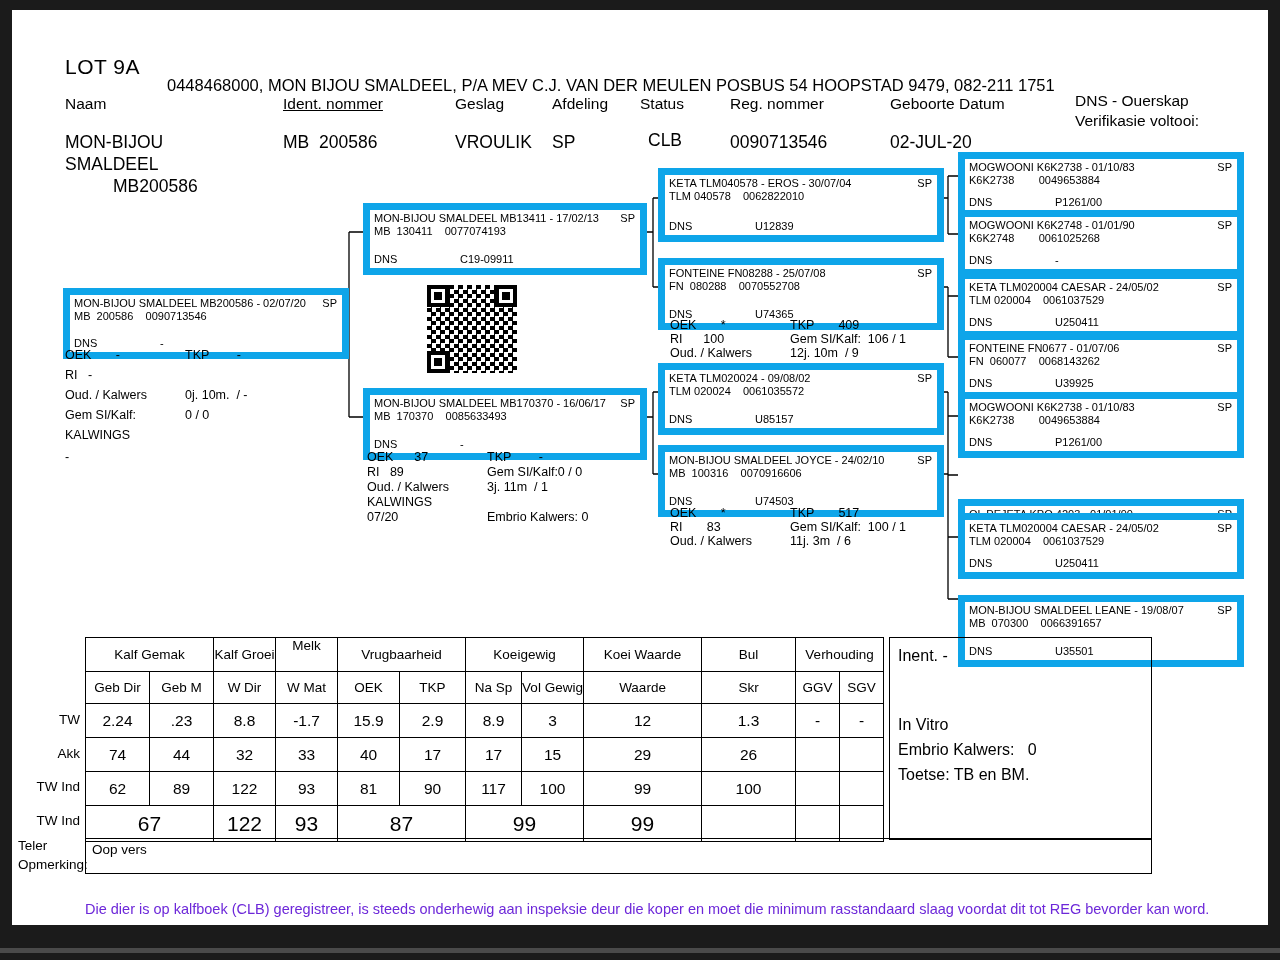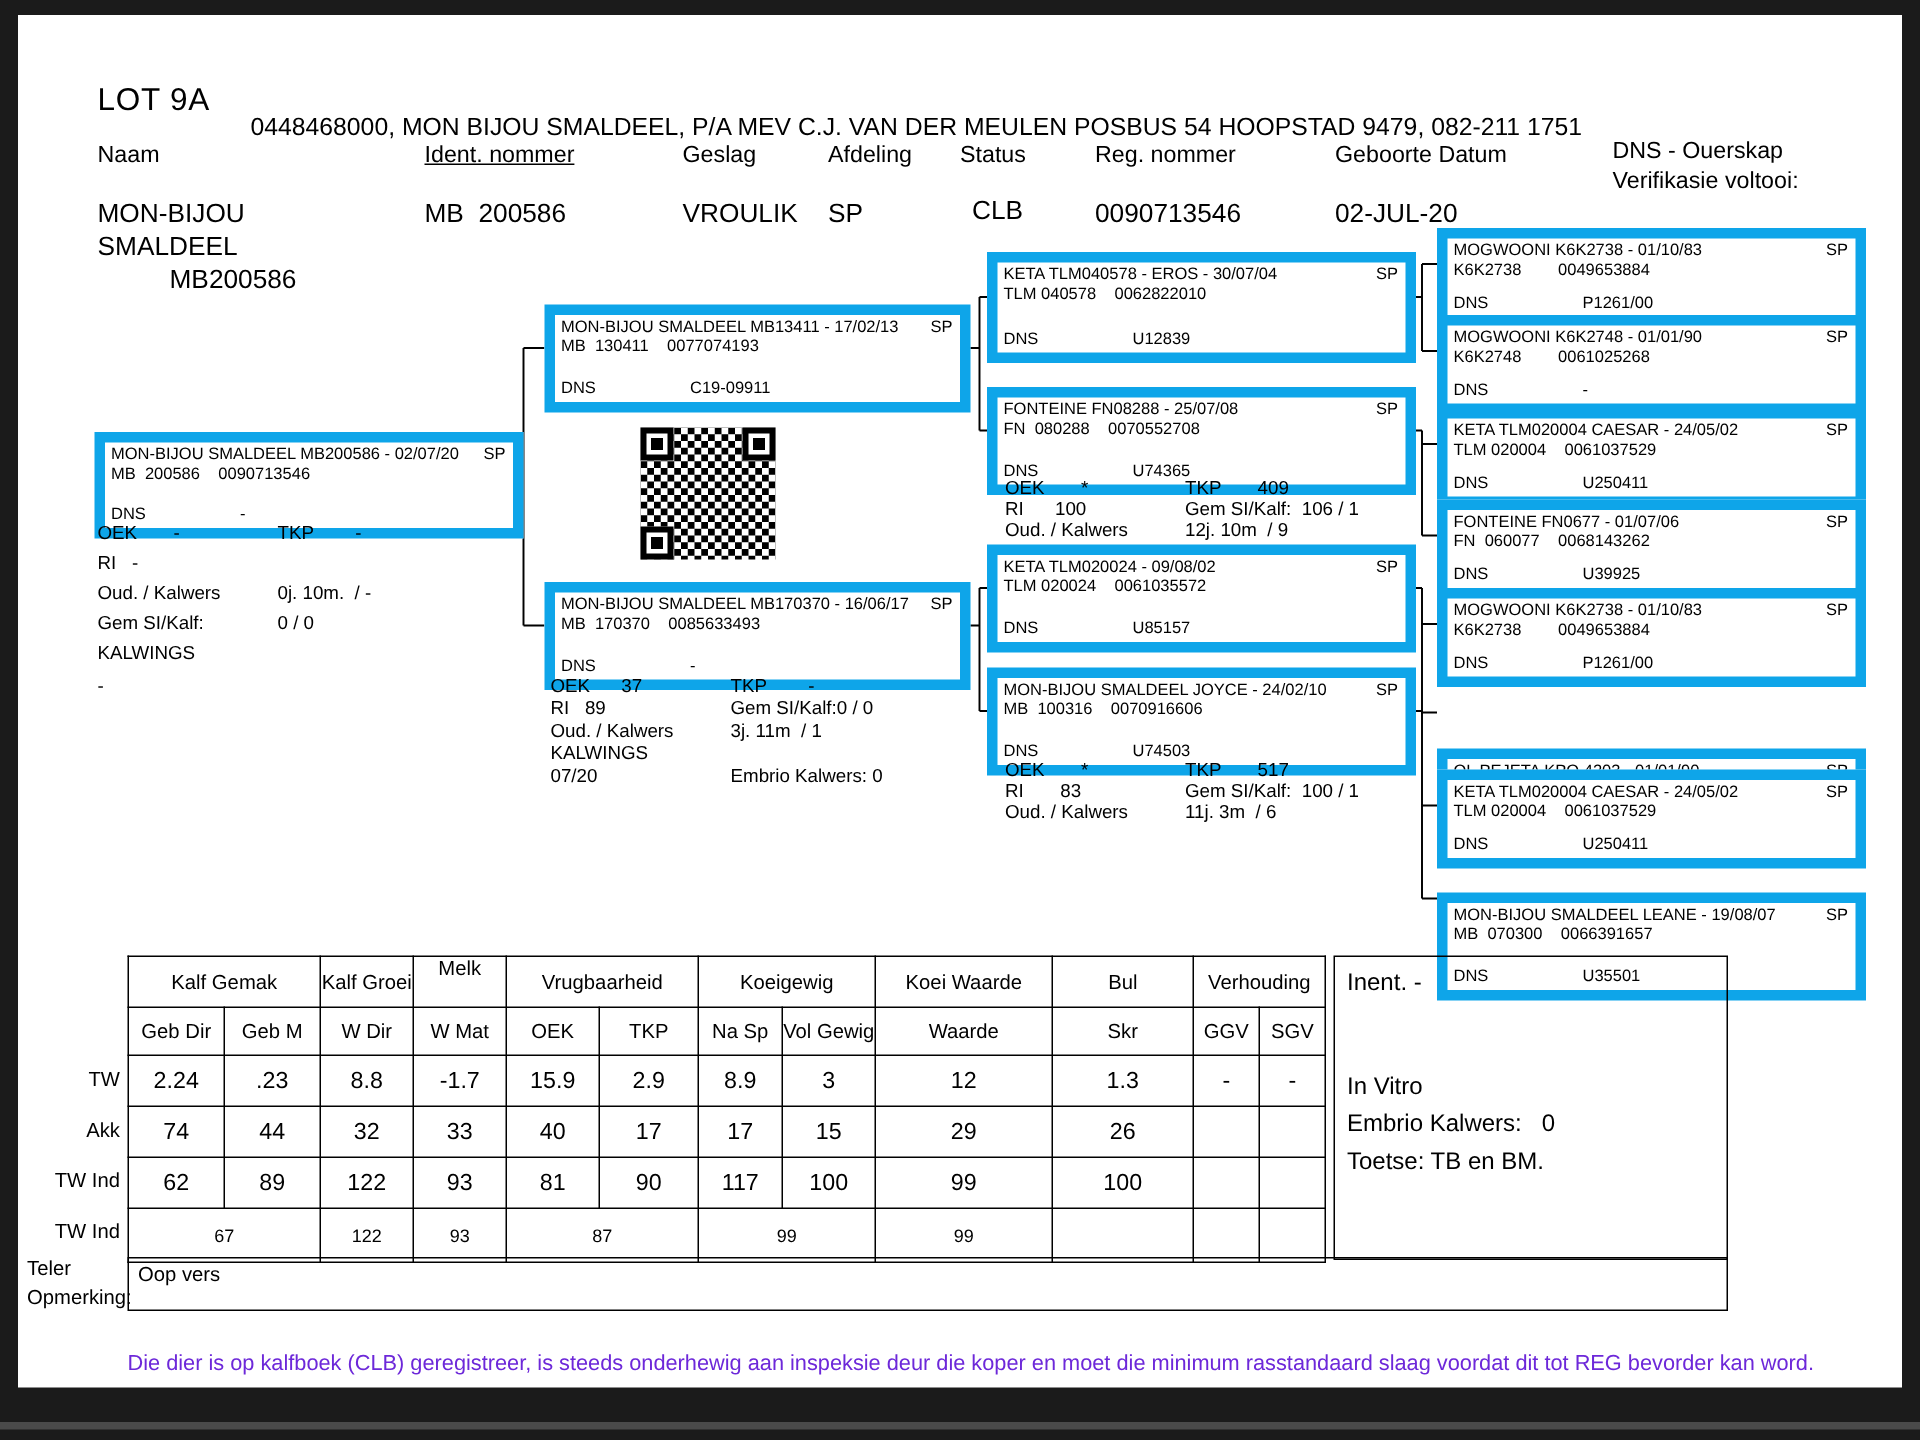--- a/index.html
+++ b/index.html
@@ -28,21 +28,21 @@
         #fff;
       background-size:9px 9px;}
   .qr .finder{position:absolute;width:22px;height:22px;border:4px solid #000;background:#fff;box-sizing:border-box;}
   .qr .finder::after{content:"";position:absolute;left:3px;top:3px;width:8px;height:8px;background:#000;}
   table.ebv{border-collapse:collapse;table-layout:fixed;position:absolute;z-index:1;}
   table.ebv td{border:1px solid #000;text-align:center;padding:0;overflow:hidden;}
   td.gh{font-size:13.5px;height:33px;vertical-align:middle;line-height:15px;}
   td.gh.vtop{vertical-align:top;}
   td.sh{font-size:13.5px;height:31px;vertical-align:middle;line-height:14px;}
   td.dv{font-size:15.5px;height:33px;vertical-align:middle;}
-  td.dv2{font-size:12px;height:35px;vertical-align:middle;}
+  td.dv2{font-size:21px;height:35px;vertical-align:middle;}
   .rowlab{position:absolute;z-index:1;font-size:13.5px;width:62px;text-align:right;}
   .panel{position:absolute;border:1px solid #000;z-index:1;font-size:16px;}
   .telerbox{position:absolute;border:1px solid #000;z-index:1;font-size:13.5px;}
   .note-black{font-size:14.5px;}
   .note-red{font-size:14.5px;color:#6d28d9;}
   .botbar{position:absolute;left:0;top:948px;width:1280px;height:5px;background:#4a4a4a;}
 </style>
 </head>
 <body>
 

